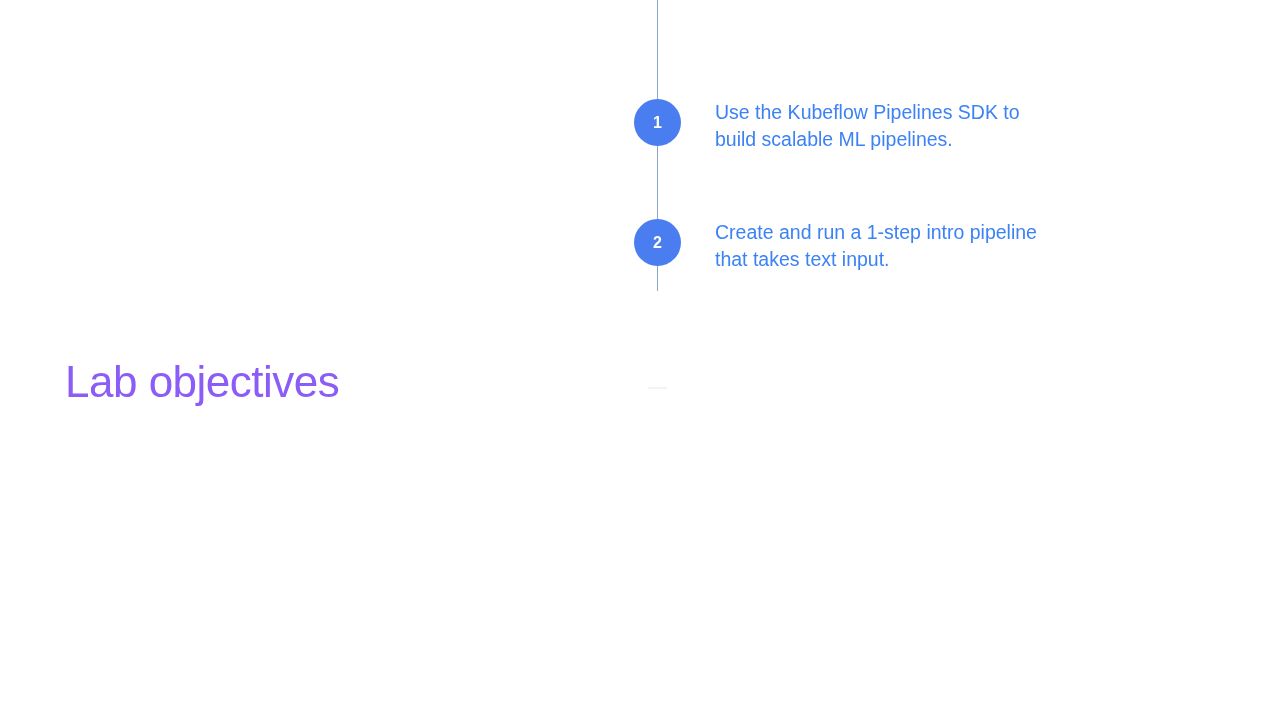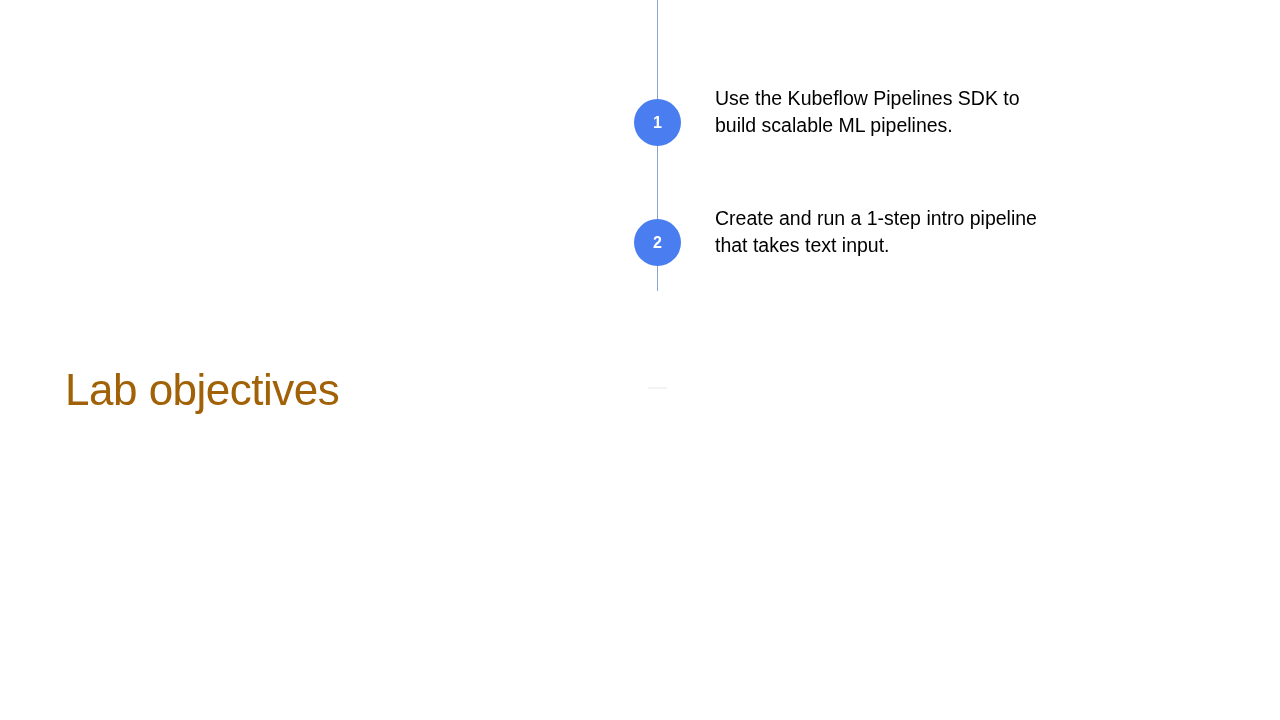--- a/index.html
+++ b/index.html
@@ -20,26 +20,26 @@
   .slide {
     position: absolute;
     inset: 0;
     background: #ffffff;
   }
 
   
   .slide-title {
     position: absolute;
     left: 65px;
-    top: 335px;
+    top: 327px;
     font-size: 44px;
     line-height: 52px;
     font-weight: 400;
     letter-spacing: -0.5px;
-    color: #a16207;
+    color: #8b5cf6;
     white-space: nowrap;
   }
 
   
   .timeline {
     position: absolute;
     left: 634px;
     top: 0;
     width: 420px;
     height: 400px;
@@ -79,26 +79,26 @@
     justify-content: center;
     font-size: 16px;
     font-weight: 700;
     line-height: 1;
     margin-top: 16px;
   }
 
   .step-text {
     flex: 1 1 auto;
     margin-left: 34px;
-    margin-top: 2px;
+    margin-top: 16px;
     width: 222px;
     font-size: 19.5px;
     line-height: 26.6px;
     font-weight: 400;
-    color: #000000;
+    color: #3b82f6;
   }
 
   
   .faint-mark {
     position: absolute;
     left: 648px;
     top: 387px;
     width: 19px;
     height: 2px;
     background: #f3f1ec;

